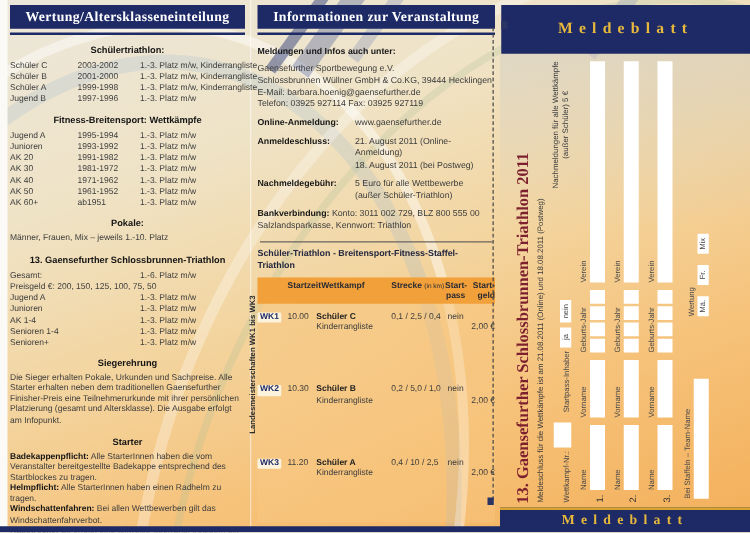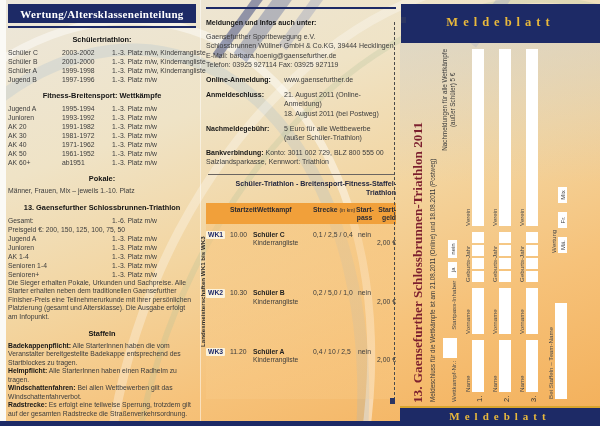--- a/index.html
+++ b/index.html
@@ -40,21 +40,21 @@
   .para{font-size:6.8px;line-height:8.6px;}
   .note{font-size:6.8px;line-height:8.5px;}
   .note b{color:#161616;}
 
   .mline{font-size:7px;line-height:9.2px;}
   .mlabel{font-weight:bold;color:#161616;}
   .mpair{display:flex;font-size:7px;line-height:9.2px;margin-top:6px;}
   .mpair .pl{width:78px;flex:none;font-weight:bold;color:#161616;}
   .mpair .pv{flex:1;white-space:pre-line;}
   .mdivider{border-top:1px solid #6b6560;margin:7px 2px 5px;}
-  .mheading{font-size:7.1px;font-weight:bold;text-align:right;color:#23273f;line-height:9px;margin-top:2px;}
+  .mheading{font-size:7.1px;font-weight:bold;text-align:left;color:#23273f;line-height:9px;margin-top:2px;}
 
   .mtable{margin-top:5px;background:linear-gradient(180deg,rgba(248,195,120,.55),rgba(250,208,145,.25));}
   .thead{display:flex;background:#f1a03a;padding:3px 0 2px;font-weight:bold;color:#2b2b33;font-size:6.8px;line-height:8px;}
   .tcell-wk{width:24px;flex:none;}
   .tcell-time{width:23px;flex:none;}
   .tcell-event{width:60px;flex:none;}
   .tcell-str{width:43px;flex:none;}
   .tcell-pass{width:17px;flex:none;text-align:center;white-space:pre-line;}
   .tcell-fee{width:23px;flex:none;text-align:right;white-space:pre-line;}
   .unit{font-size:5.2px;font-weight:normal;}
@@ -236,23 +236,24 @@
     <span class="c1">Senioren 1-4</span>
     <span class="c3">1.-3. Platz m/w</span>
   </div>
 
   <div class="lrow2">
     <span class="c1">Senioren+</span>
     <span class="c3">1.-3. Platz m/w</span>
   </div>
 </div>
 
+    <div class="sec-title">Siegerehrung</div>
     <div class="para">Die Sieger erhalten Pokale, Urkunden und Sachpreise. Alle Starter erhalten neben dem traditionellen Gaensefurther Finisher-Preis eine Teilnehmerurkunde mit ihrer persönlichen Platzierung (gesamt und Altersklasse). Die Ausgabe erfolgt am Infopunkt.</div>
 
-    <div class="sec-title">Staffeln</div>
+    <div class="sec-title">Starter</div>
     <div>
   <div class="note">
     <b>Badekappenpflicht:</b>
     <span>Alle StarterInnen haben die vom Veranstalter bereitgestellte Badekappe entsprechend des Startblockes zu tragen.</span>
   </div>
 
   <div class="note">
     <b>Helmpflicht:</b>
     <span>Alle StarterInnen haben einen Radhelm zu tragen.</span>
   </div>
@@ -264,20 +265,21 @@
 
   <div class="note">
     <b>Radstrecke:</b>
     <span>Es erfolgt eine teilweise Sperrung, trotzdem gilt auf der gesamten Radstrecke die Straßenverkehrsordnung.</span>
   </div>
 
 </div>
   </div>
 
   <div class="col col-mid">
+    <div class="hbar">Informationen zur Veranstaltung</div>
     <div class="hrule"></div>
 
     <div class="mline mlabel" style="margin-top:9px;">Meldungen und Infos auch unter:</div>
     <div style="margin-top:5px;">
   <div class="mline">Gaensefurther Sportbewegung e.V.</div>
 
   <div class="mline">Schlossbrunnen Wüllner GmbH &amp; Co.KG, 39444 Hecklingen</div>
 
   <div class="mline">E-Mail: barbara.hoenig@gaensefurther.de</div>
 

